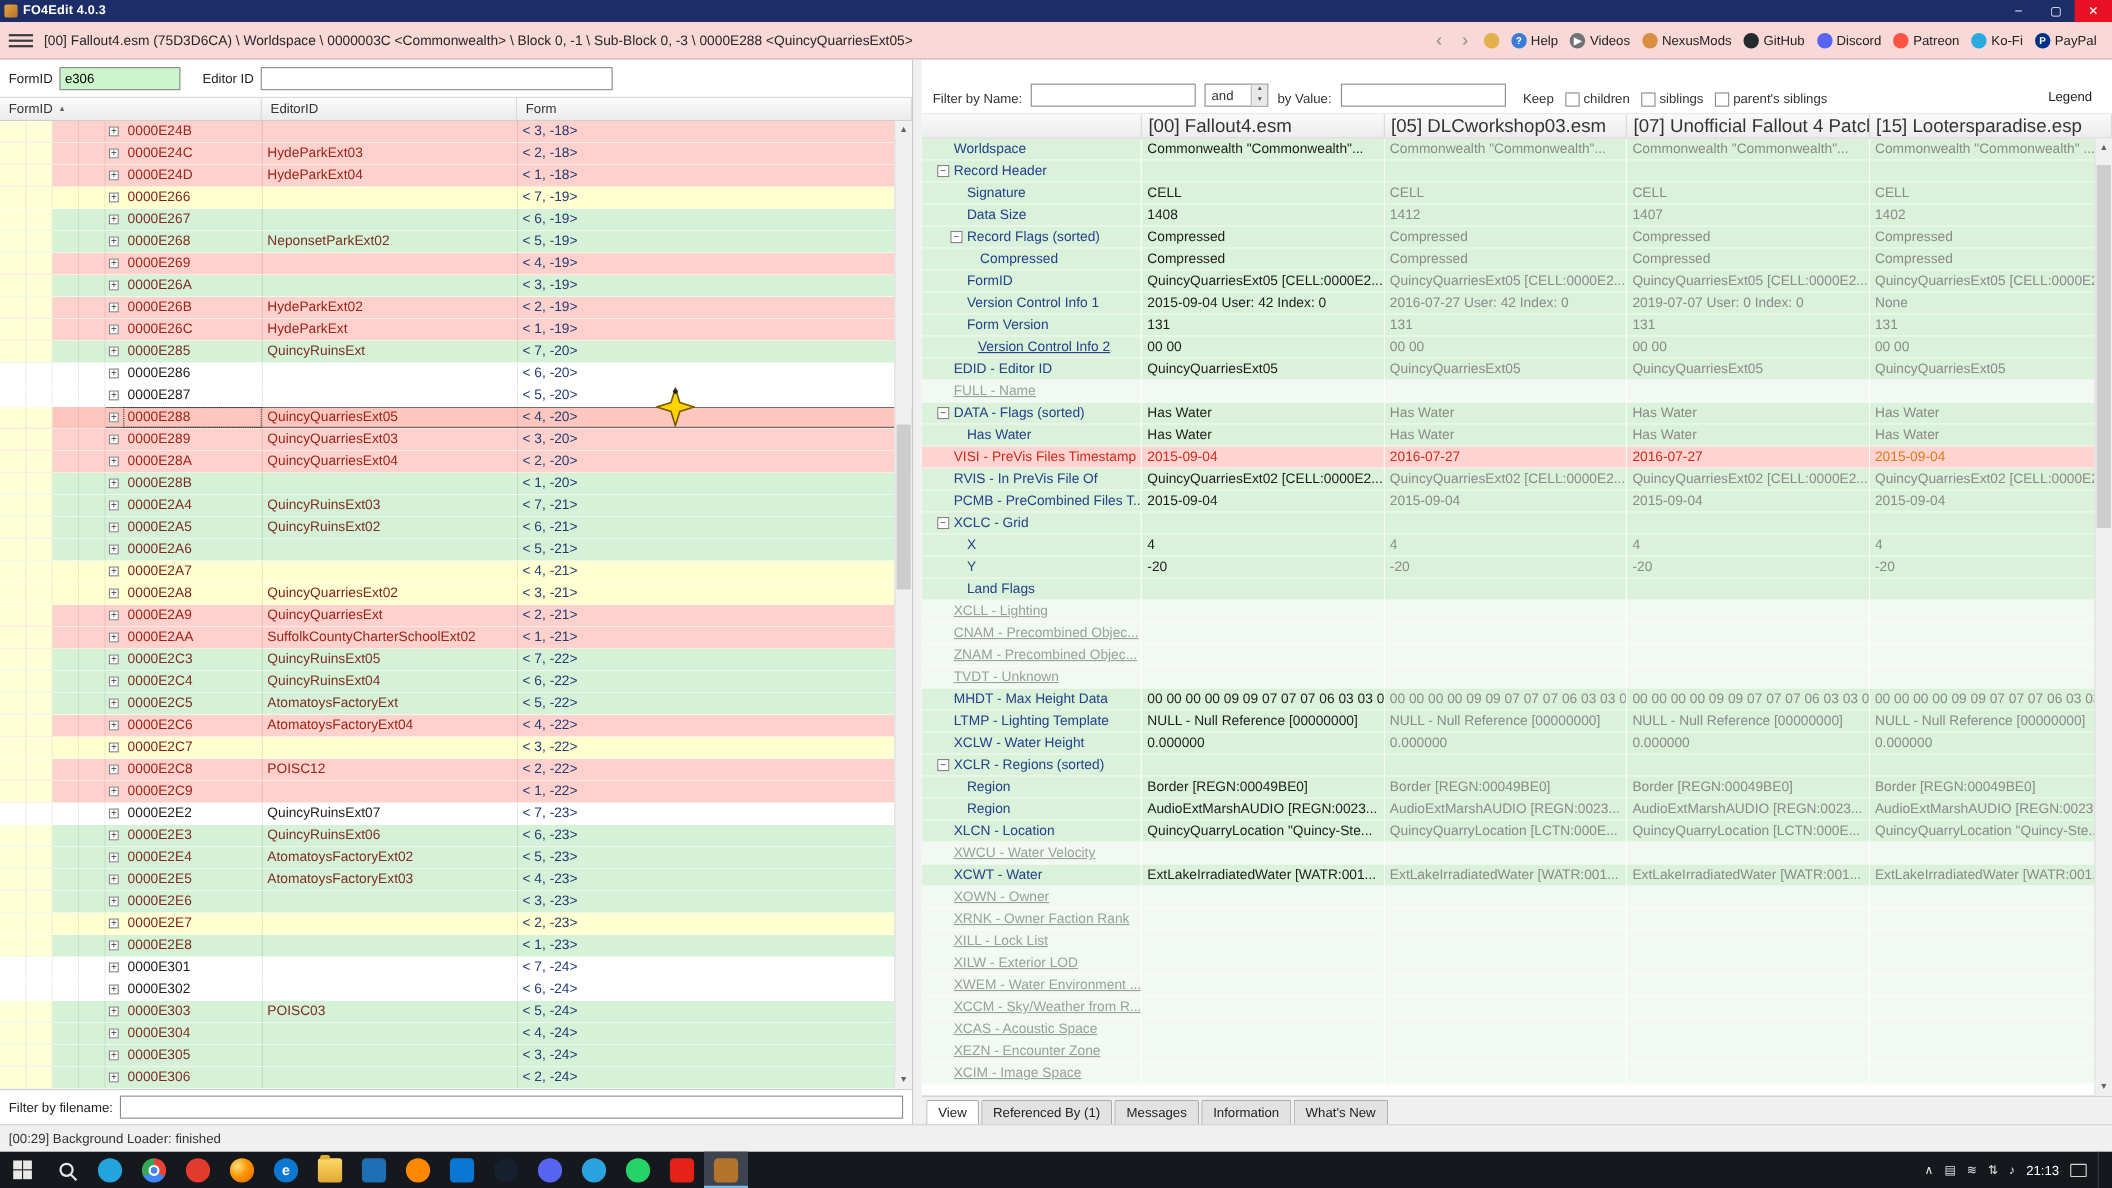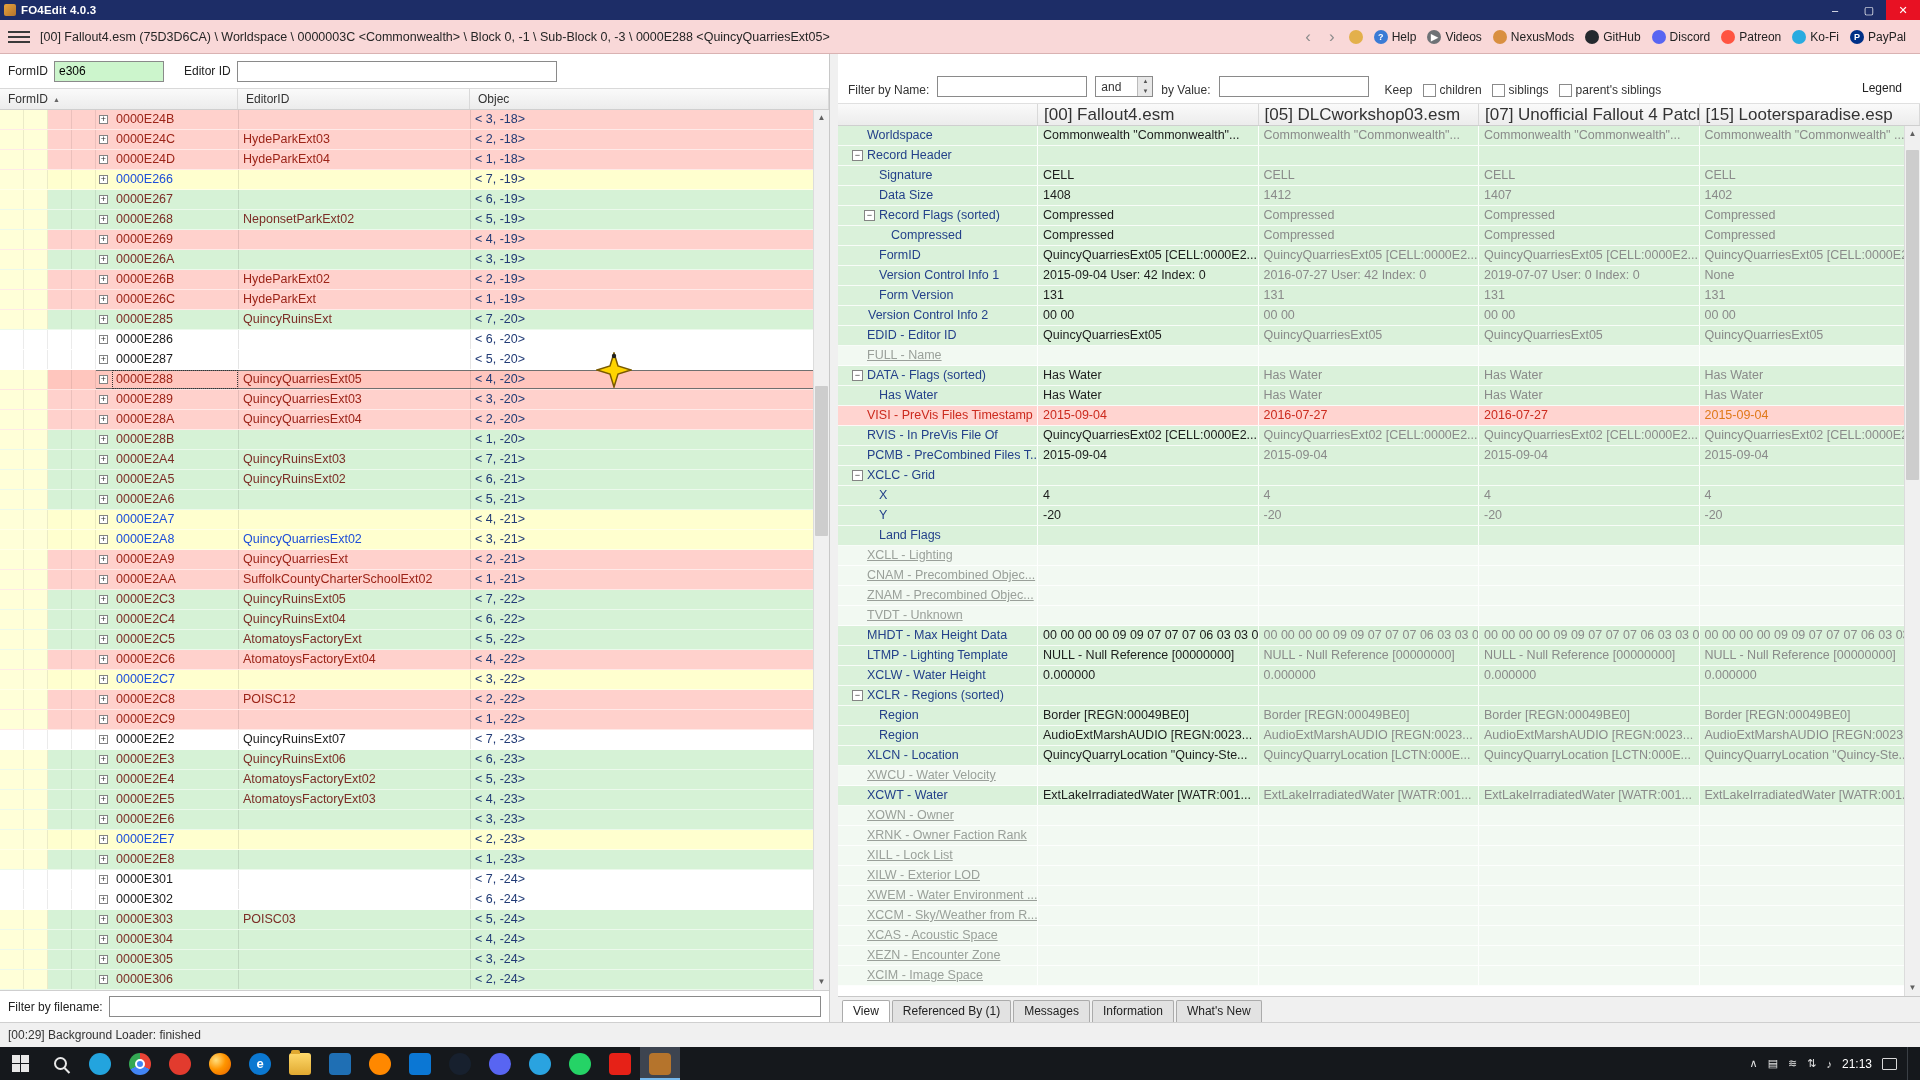--- a/index.html
+++ b/index.html
@@ -45,21 +45,21 @@
   .lrow { display:grid; grid-template-columns:96px 16px 126px 232px 1fr; height:20px; font-size:12.5px; line-height:19px; border-bottom:1px solid rgba(255,255,255,.55); background:#fff; }
   .lrow .strips { display:flex; height:100%; background:inherit; }
   .strip { flex:0 0 24px; height:100%; background:#ffffd8; border-right:1px solid rgba(0,0,0,.08); }
   .strip.s2,.strip.s3 { background:inherit; }
   .c-white .strip { background:inherit; }
   .plusbox { width:9px; height:9px; margin:5px 2px 0 3px; border:1px solid #848484; background:#fff; color:#333; font-size:9px; line-height:7px; text-align:center; }
   .lrow .cell { white-space:nowrap; overflow:hidden; padding-left:4px; }
   .lrow .eid, .lrow .nm { border-left:1px solid rgba(0,0,0,.10); }
   .c-red    { background:#ffd1cc; } .c-red .fid,  .c-red .eid  { color:#9c2418; }
   .c-green  { background:#d6f2d6; } .c-green .fid,.c-green .eid{ color:#7c2d26; }
-  .c-yellow { background:#ffffcf; } .c-yellow .fid,.c-yellow .eid{ color:#1d4ed8; }
+  .c-yellow { background:#ffffcf; } .c-yellow .fid,.c-yellow .eid{ color:#7f1d1d; }
   .c-white  { background:#ffffff; } .c-white .fid,.c-white .eid { color:#1c1c1c; }
   .lrow .nm { color:#203a75; }
   .lrow.sel { background:#ffc6be; box-shadow:inset 0 0 0 1px #6f6f6f; }
   .lrow.sel .fid { outline:1px dotted #333; outline-offset:-1px; }
 
   .left-filename { position:absolute; top:936px; left:0; right:0; height:32px; background:#fff; border-top:1px solid #cfcfcf; display:flex; align-items:center; gap:6px; padding:0 8px; font-size:12px; color:#222; }
   .left-filename input { flex:1; height:21px; border:1px solid #8a8a8a; background:#fff; }
 
   
   .vscroll { position:absolute; right:0; width:16px; background:#f0f0f0; border-left:1px solid #dcdcdc; z-index:5; }
@@ -202,21 +202,21 @@
       <input class="inp-formid" data-name="formid-input" value="e306" style="">
       <span class="lbl2" data-name="editorid-label">Editor ID</span>
       <input class="inp-editorid" data-name="editorid-input" value="" style="">
     </div>
     <div class="lheader" data-name="records-table-header">
       <span class="hcell" data-name="column-header-formid">
         <span data-name="column-header-formid-label">FormID</span>
         <span class="sortglyph" data-name="sort-asc-icon">▲</span>
       </span>
       <span class="hcell" data-name="column-header-editorid">EditorID</span>
-      <span class="hcell" data-name="column-header-name">Objec</span>
+      <span class="hcell" data-name="column-header-name">Form</span>
     </div>
     <div class="left-body" data-name="records-list">
         <div class="lrow c-red" data-name="record-row">
           <span class="strips" data-name="row-status-strips">
             <span class="strip s0" data-name="status-strip"></span>
             <span class="strip s1" data-name="status-strip"></span>
             <span class="strip s2" data-name="status-strip"></span>
             <span class="strip s3" data-name="status-strip"></span>
           </span>
           <span class="plusbox" data-name="expand-icon">+</span>
@@ -878,21 +878,21 @@
           <div class="rlabel" data-name="field-name-cell" style="padding-left: 26px;">
             <span class="spacer" data-name="indent-spacer"></span>
             <span class="rlabel-text" data-name="field-name">Form Version</span>
           </div>
           <div class="rcell col0" data-name="field-value">131</div>
           <div class="rcell col1" data-name="field-value">131</div>
           <div class="rcell col2" data-name="field-value">131</div>
           <div class="rcell col3" data-name="field-value">131</div>
         </div>
         <div class="rrow t-present" data-name="detail-row">
-          <div class="rlabel" data-name="field-name-cell" style="padding-left: 15px;">
+          <div class="rlabel" data-name="field-name-cell" style="padding-left: 36px; text-decoration: underline;">
             <span class="spacer" data-name="indent-spacer"></span>
             <span class="rlabel-text" data-name="field-name">Version Control Info 2</span>
           </div>
           <div class="rcell col0" data-name="field-value">00 00</div>
           <div class="rcell col1" data-name="field-value">00 00</div>
           <div class="rcell col2" data-name="field-value">00 00</div>
           <div class="rcell col3" data-name="field-value">00 00</div>
         </div>
         <div class="rrow t-present" data-name="detail-row">
           <div class="rlabel" data-name="field-name-cell" style="padding-left: 14px;">

